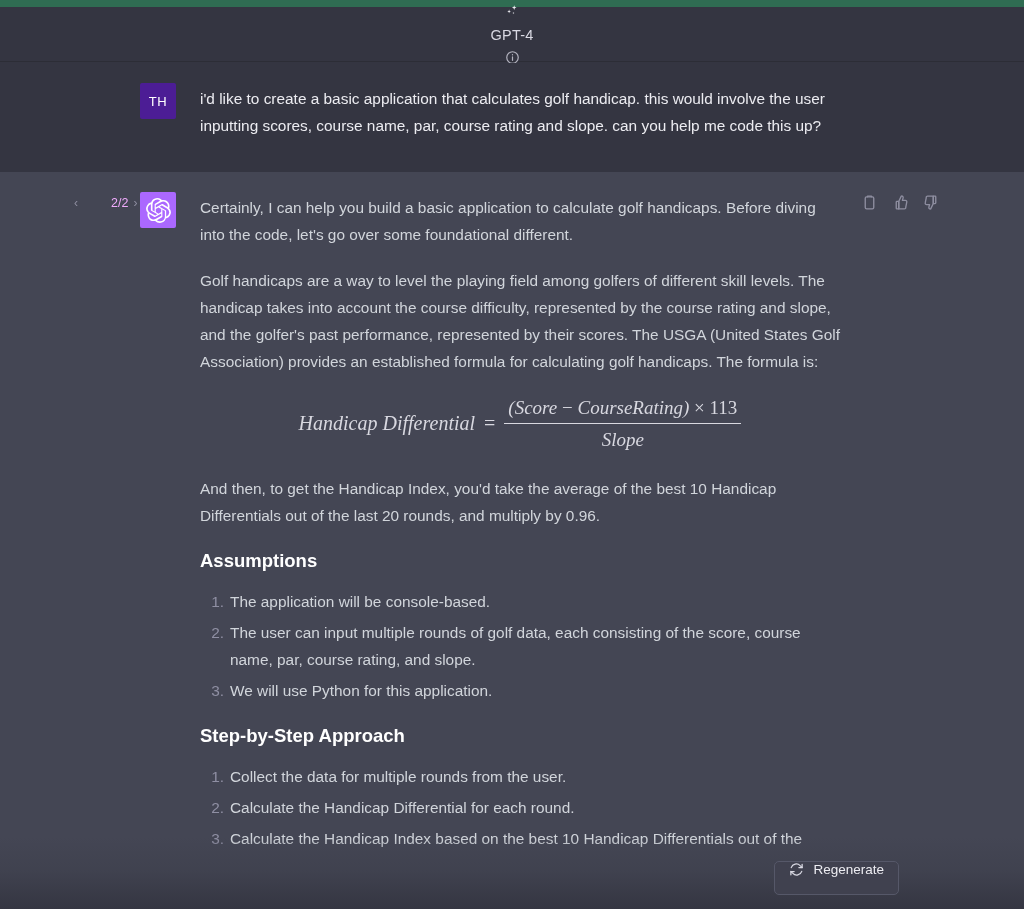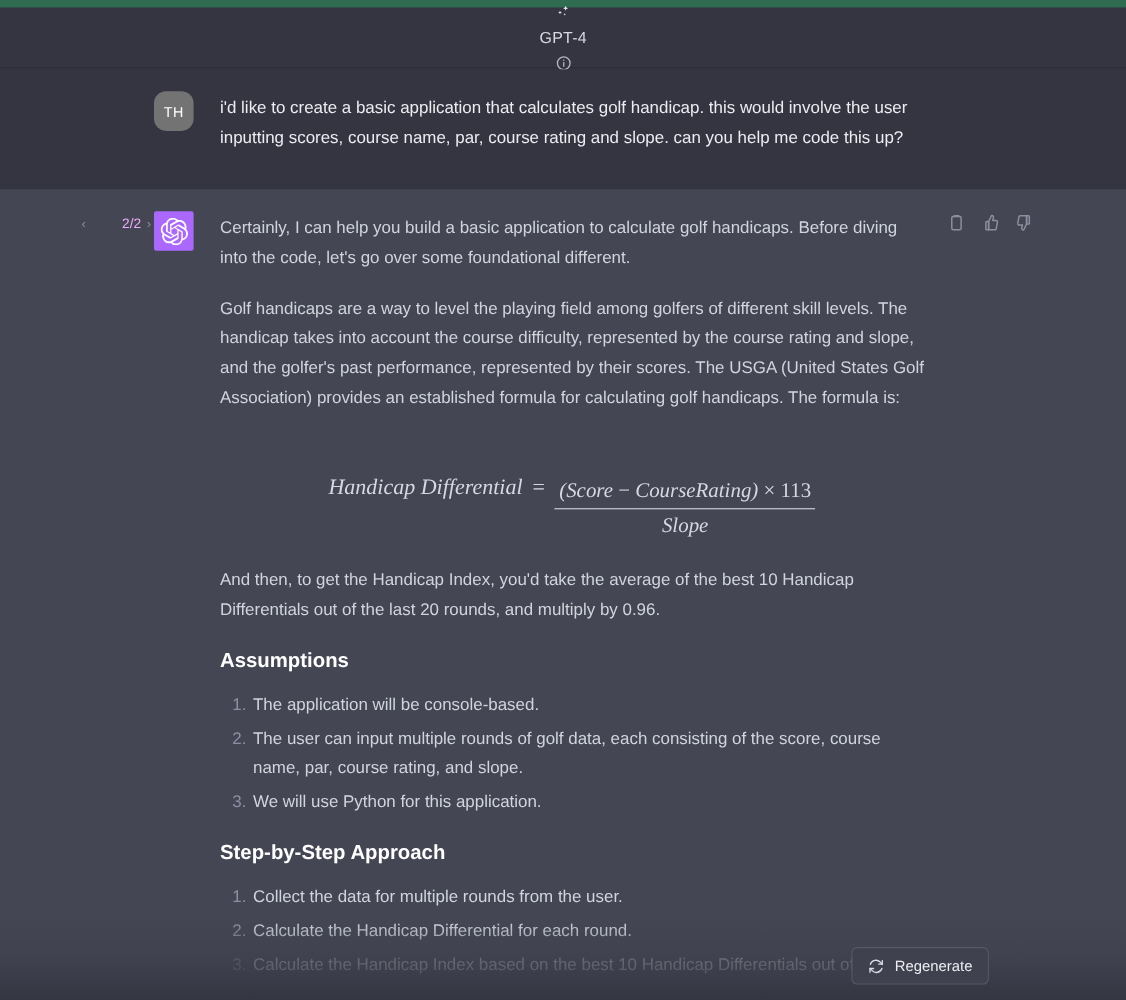--- a/index.html
+++ b/index.html
@@ -104,25 +104,24 @@
     top: 20px;
     width: 36px;
     height: 36px;
     border-radius: 2px;
     display: flex;
     align-items: center;
     justify-content: center;
     flex: none;
   }
   .avatar-user {
-    background: #737373;
+    background: #4c1d95;
     color: #ffffff;
     font-size: 13px;
     letter-spacing: 0.5px;
-    border-radius: 11px;
   }
   .avatar-assistant {
     background: #ab68ff;
   }
   .avatar-assistant svg { width: 25px; height: 25px; display: block; }
 
   
   .msg-body {
     margin-left: 200px;
     width: 640px;
@@ -195,21 +194,20 @@
   }
   .formula-eq {
     font-size: 20px;
     margin: 0 9px;
   }
   .frac {
     display: inline-flex;
     flex-direction: column;
     align-items: center;
     vertical-align: middle;
-    margin-top: 39px;
   }
   .frac-num {
     font-size: 19px;
     font-style: italic;
     padding: 0 4px 2px 4px;
     white-space: nowrap;
   }
   .frac-num .upright { font-style: normal; }
   .frac-bar {
     width: 100%;
@@ -235,21 +233,20 @@
   }
 
   
   .regenerate-btn {
     position: absolute;
     right: 125px;
     bottom: 14px;
     height: 34px;
     padding: 0 14px;
     display: flex;
-    align-items: center;
     gap: 9px;
     background: #40414f;
     border: 1px solid #565869;
     border-radius: 5px;
     color: #ececf1;
     font-size: 13.5px;
     cursor: pointer;
     white-space: nowrap;
   }
   .regenerate-btn .refresh-icon {

